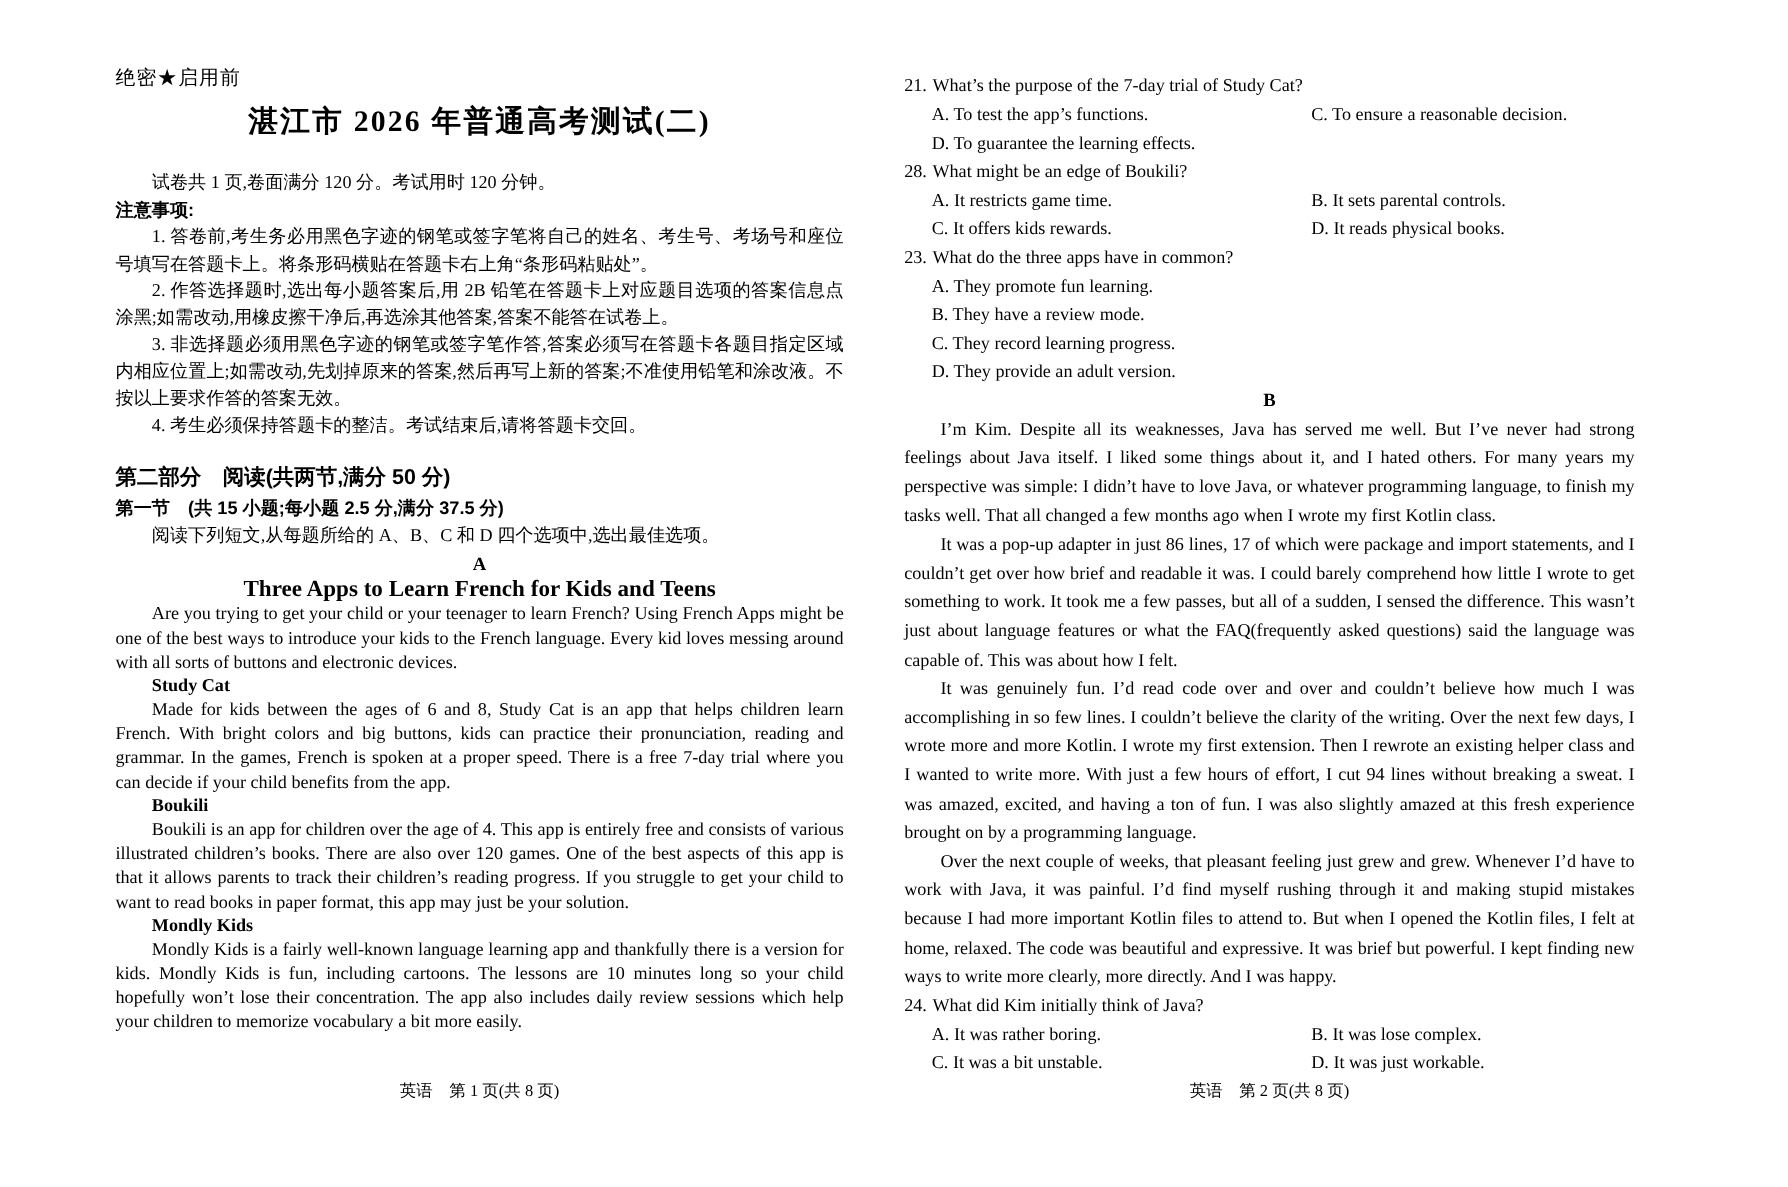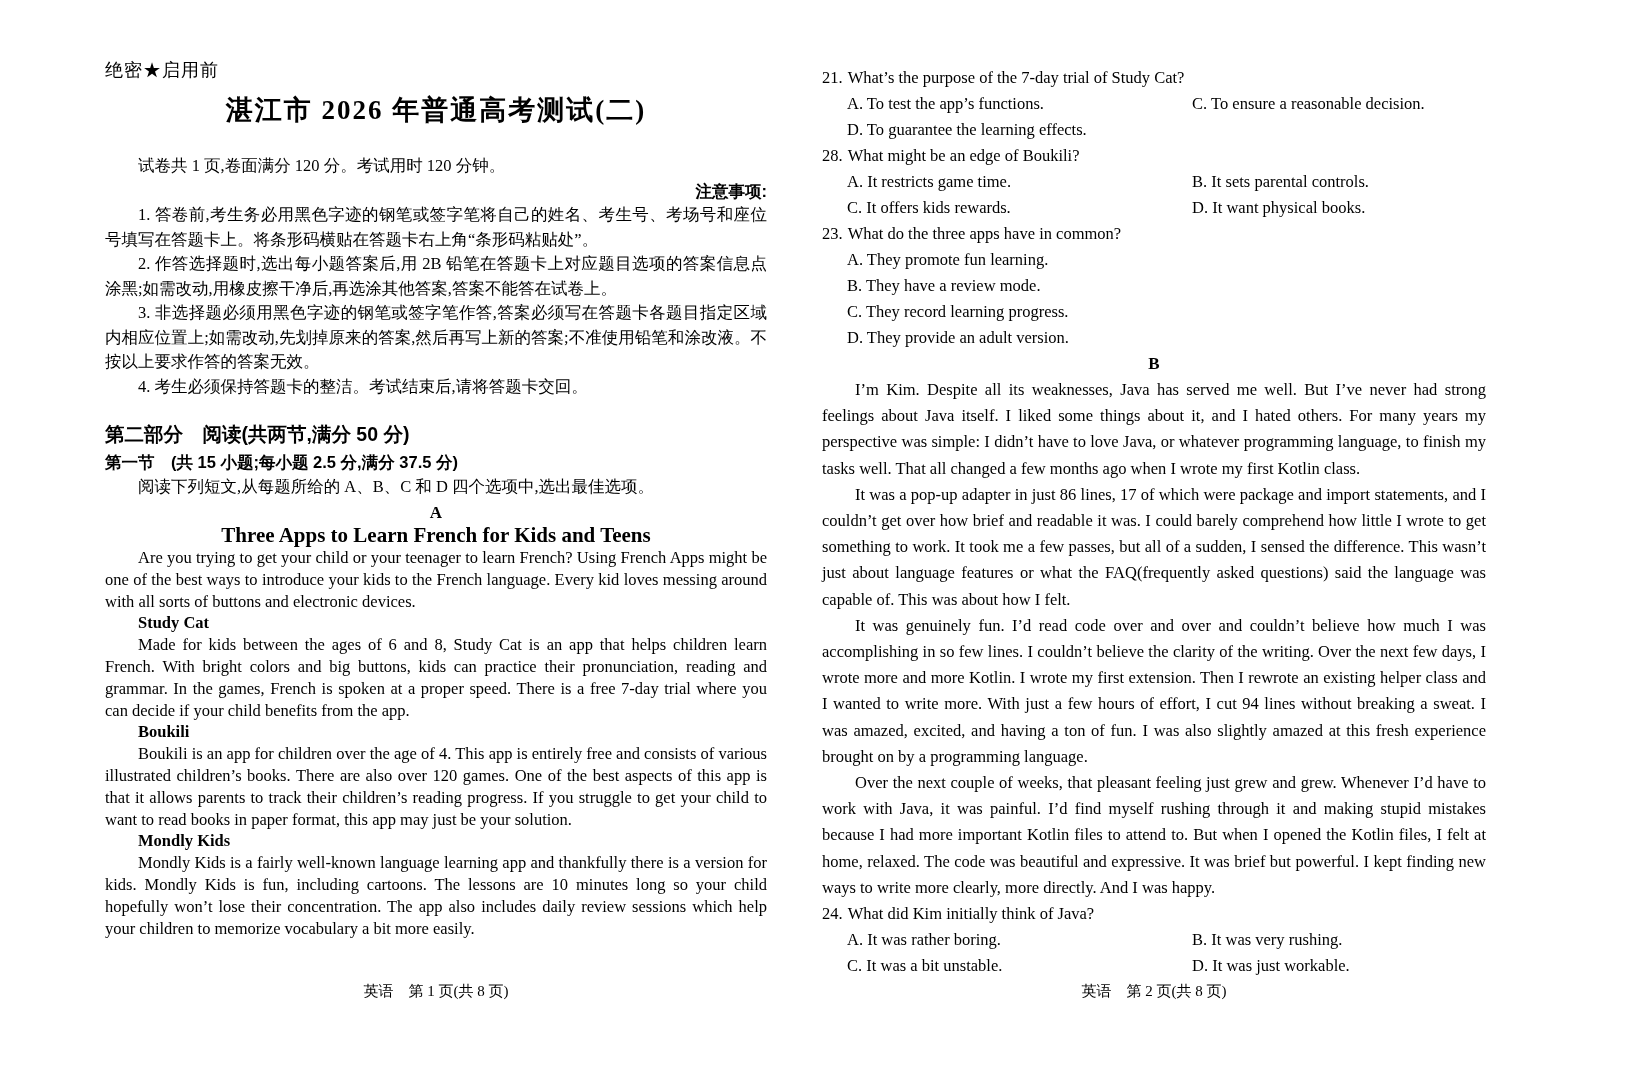--- a/index.html
+++ b/index.html
@@ -41,21 +41,20 @@
     margin-top: 26px;
     font-size: 16.5px;
     text-indent: 2em;
     line-height: 24.5px;
   }
   .notes-heading {
     font-family: "Liberation Sans", "DejaVu Sans", sans-serif;
     font-weight: bold;
     font-size: 16.5px;
     line-height: 24.5px;
-    text-align: right;
   }
   .note {
     font-size: 16.5px;
     line-height: 24.5px;
     text-indent: 2em;
     text-align: justify;
   }
   .part-heading {
     margin-top: 22px;
     font-family: "Liberation Sans", "DejaVu Sans", sans-serif;
@@ -181,21 +180,21 @@
     </div>
 
     <div class="question">
       <div class="q-line">
         <span class="q-num">28.</span><span>What might be an edge of Boukili?</span>
       </div>
       <div class="options two-col">
         <div class="opt">A. It restricts game time.</div>
         <div class="opt">B. It sets parental controls.</div>
         <div class="opt">C. It offers kids rewards.</div>
-        <div class="opt">D. It want physical books.</div>
+        <div class="opt">D. It reads physical books.</div>
       </div>
     </div>
 
     <div class="question">
       <div class="q-line">
         <span class="q-num">23.</span><span>What do the three apps have in common?</span>
       </div>
       <div class="options">
         <div class="opt">A. They promote fun learning.</div>
         <div class="opt">B. They have a review mode.</div>
@@ -209,21 +208,21 @@
     <p class="p2-para">It was a pop-up adapter in just 86 lines, 17 of which were package and import statements, and I couldn’t get over how brief and readable it was. I could barely comprehend how little I wrote to get something to work. It took me a few passes, but all of a sudden, I sensed the difference. This wasn’t just about language features or what the FAQ(frequently asked questions) said the language was capable of. This was about how I felt.</p>
     <p class="p2-para">It was genuinely fun. I’d read code over and over and couldn’t believe how much I was accomplishing in so few lines. I couldn’t believe the clarity of the writing. Over the next few days, I wrote more and more Kotlin. I wrote my first extension. Then I rewrote an existing helper class and I wanted to write more. With just a few hours of effort, I cut 94 lines without breaking a sweat. I was amazed, excited, and having a ton of fun. I was also slightly amazed at this fresh experience brought on by a programming language.</p>
     <p class="p2-para">Over the next couple of weeks, that pleasant feeling just grew and grew. Whenever I’d have to work with Java, it was painful. I’d find myself rushing through it and making stupid mistakes because I had more important Kotlin files to attend to. But when I opened the Kotlin files, I felt at home, relaxed. The code was beautiful and expressive. It was brief but powerful. I kept finding new ways to write more clearly, more directly. And I was happy.</p>
 
     <div class="question">
       <div class="q-line">
         <span class="q-num">24.</span><span>What did Kim initially think of Java?</span>
       </div>
       <div class="options two-col">
         <div class="opt">A. It was rather boring.</div>
-        <div class="opt">B. It was very rushing.</div>
+        <div class="opt">B. It was lose complex.</div>
         <div class="opt">C. It was a bit unstable.</div>
         <div class="opt">D. It was just workable.</div>
       </div>
     </div>
 
     <div class="page-footer">英语　第 2 页(共 8 页)</div>
   </div>
 
 </div>
 

